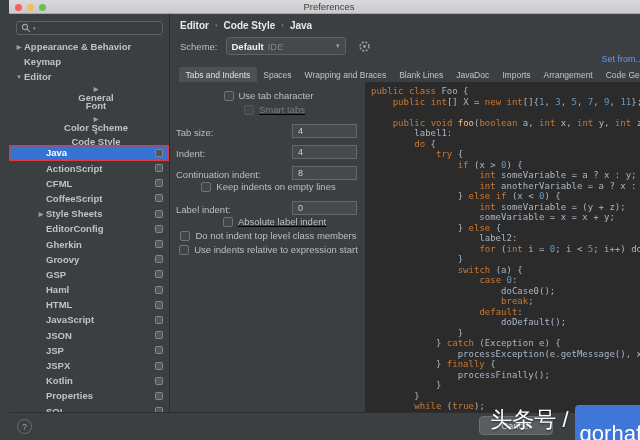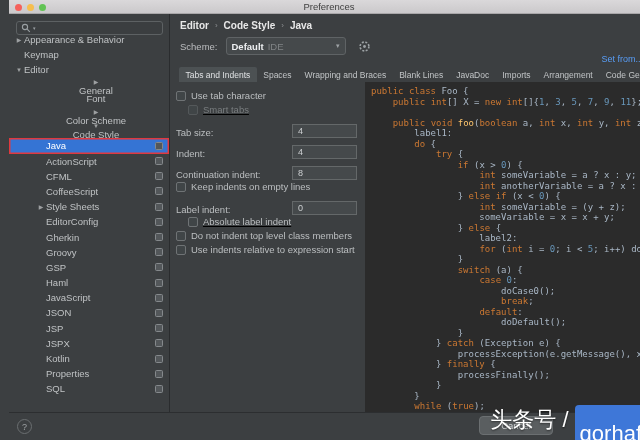--- a/index.html
+++ b/index.html
@@ -17,21 +17,21 @@
   .light.red { background:var(--titlebar-red); }
   .light.yellow { background:var(--titlebar-yellow); }
   .light.green { background:var(--titlebar-green); }
 
   
   .sidebar { position:absolute; left:0; top:14px; width:160px; height:398px; overflow:hidden; }
   .searchbox { position:absolute; left:7px; top:7px; width:147px; height:14px;
     background:#3b3e40; border:1px solid #5d6163; border-radius:3px;
     display:flex; align-items:center; padding-left:4px; gap:2px; }
   .search-caret { font-size:5px; color:#9aa0a3; line-height:1; }
-  .tree { position:absolute; left:0; top:18px; width:160px; height:373px; overflow:hidden; }
+  .tree { position:absolute; left:0; top:25px; width:160px; height:373px; overflow:hidden;font-weight:bold; }
   .tree-row { display:flex; align-items:center; height:15.2px; font-size:9.5px; color:#c0c3c5;
     position:relative; padding-right:2px; cursor:default; }
   .tree-row .tree-arrow { width:10px; text-align:center; font-size:6px; color:#9da0a2; flex:none; }
   .tree-row.lvl0 { padding-left:5px; }
   .tree-row.lvl1 { padding-left:16px;flex-direction:column; }
   .tree-row.lvl2 { padding-left:27px; }
   .tree-row .tree-label { white-space:nowrap; }
   .tree-row.selected { background:var(--selection-blue); color:#fff;
     box-shadow:inset 0 0 0 1.5px var(--annotation-red); }
   .lang-icon { margin-left:auto; margin-right:4px; width:8px; height:8px; flex:none;
@@ -55,21 +55,21 @@
 
   .tabbar { position:absolute; left:0; top:52px; width:480px; height:16px;
     display:flex; align-items:flex-end; padding-left:9px; }
   .tab { height:15px; display:flex; align-items:center; padding:0 6.5px;
     font-size:8.5px; color:#c2c5c7; white-space:nowrap; cursor:default; }
   .tab.selected { background:#4c5153; border-radius:2px 2px 0 0; color:#dfe1e3; }
 
   
   .settings { position:absolute; left:0; top:68px; width:195px; height:330px;
     padding:7px 4px 0 6px; overflow:hidden; }
-  .cb-row { display:flex; align-items:center; height:13.5px; margin-bottom:0.5px; }
+  .cb-row { display:flex; align-items:center; height:13.5px; margin-bottom:0.5px;justify-content:center; }
   .cb-row.ind { margin-left:12px;text-decoration:underline; }
   .cb { width:10px; height:10px; background:#404547; border:1px solid #6f7375;
     border-radius:2px; margin-right:5px; flex:none; }
   .cb-label { font-size:9.5px; color:#bcbfc1; white-space:nowrap; }
   .cb-row.disabled .cb { border-color:#54585a; }
   .cb-row.disabled .cb-label { color:#797d7f; }
   .field-row { display:flex; align-items:flex-end; height:21px; }
   .field-label { font-size:9.5px; color:#bcbfc1; white-space:nowrap; }
   .field-input { margin-left:auto; margin-right:4px; width:65px; height:14px;
     background:#45494b; border:1px solid #646869; color:#cdd0d2;
@@ -195,20 +195,25 @@
           <span class="lang-icon"></span>
         </div>
         <div class="tree-row lvl2">
           <span class="tree-arrow"></span>
           <span class="tree-label">GSP</span>
           <span class="lang-icon"></span>
         </div>
         <div class="tree-row lvl2">
           <span class="tree-arrow"></span>
           <span class="tree-label">Haml</span>
+          <span class="lang-icon"></span>
+        </div>
+        <div class="tree-row lvl2">
+          <span class="tree-arrow"></span>
+          <span class="tree-label">HTML</span>
           <span class="lang-icon"></span>
         </div>
         <div class="tree-row lvl2">
           <span class="tree-arrow"></span>
           <span class="tree-label">JavaScript</span>
           <span class="lang-icon"></span>
         </div>
         <div class="tree-row lvl2">
           <span class="tree-arrow"></span>
           <span class="tree-label">JSON</span>

